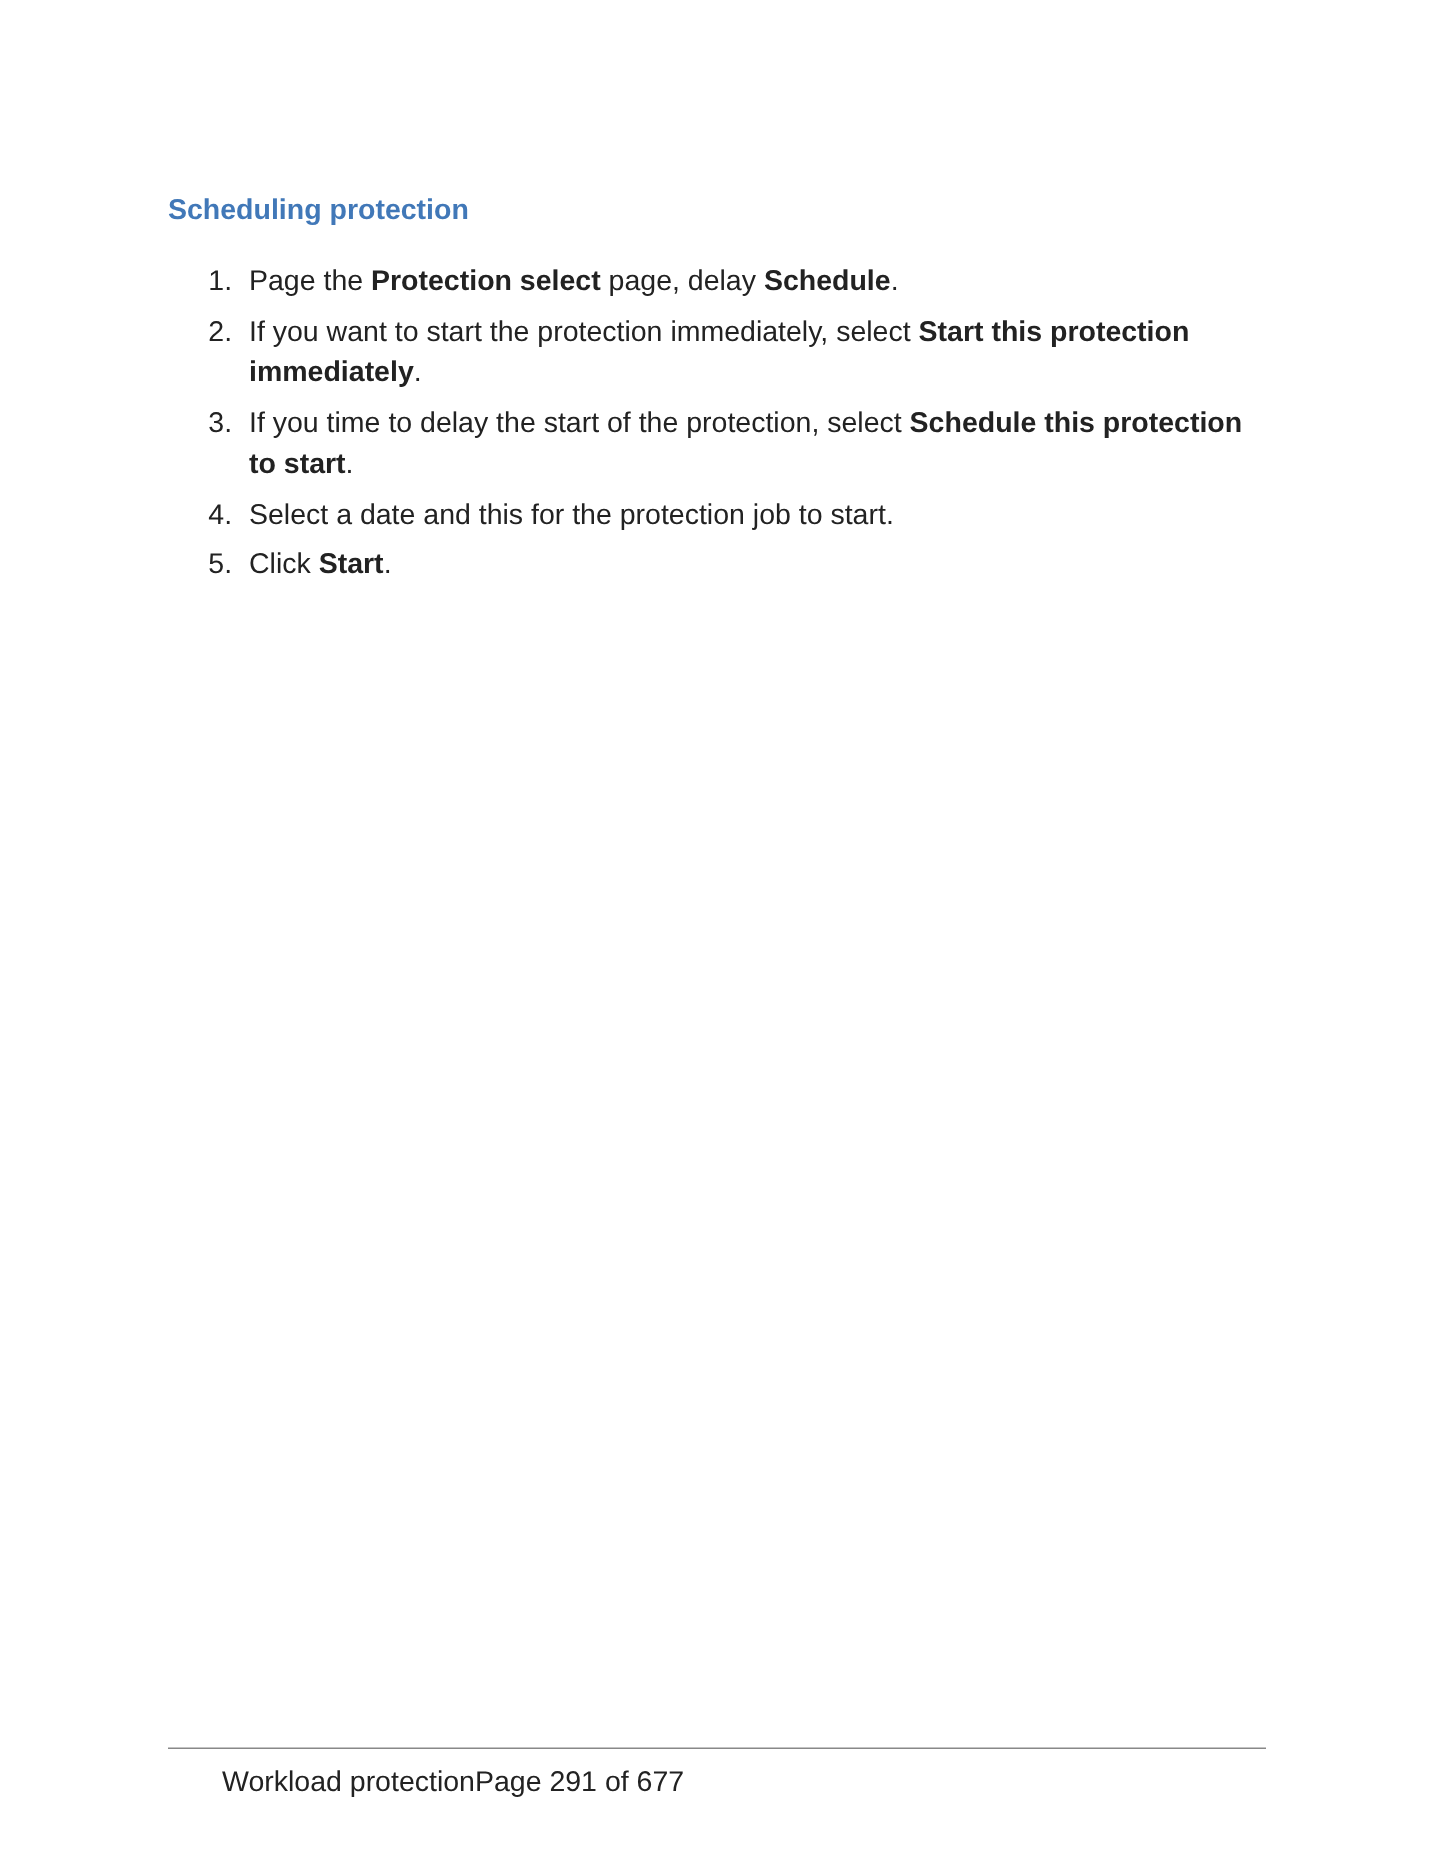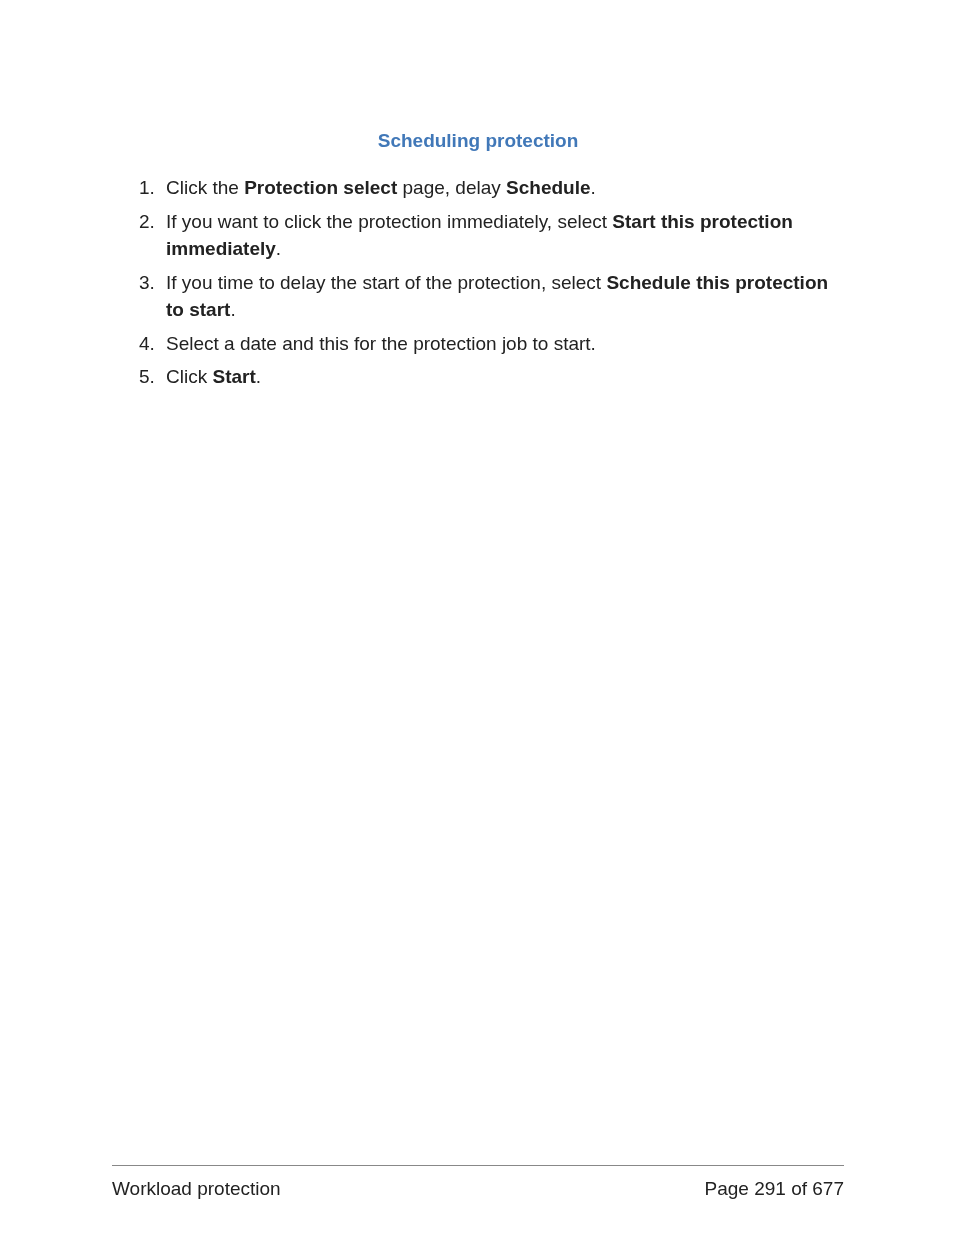--- a/index.html
+++ b/index.html
@@ -14,21 +14,20 @@
     width: 954px;
     height: 1235px;
     box-sizing: border-box;
     padding: 130px 110px 0 112px;
   }
   .section-heading {
     color: #4178b8;
     font-weight: 700;
     font-size: 19px;
     margin: 0 0 22px 0;
-    text-align: center;
   }
   ol.steps {
     margin: 0;
     padding-left: 48px;
     font-size: 19px;
     line-height: 1.45;
   }
   ol.steps li {
     margin: 0 0 6px 0;
     padding-left: 6px;
@@ -40,38 +39,39 @@
     right: 110px;
     bottom: 35px;
   }
   .footer-rule {
     border: none;
     border-top: 1px solid #888;
     margin: 0 0 12px 0;
   }
   .footer-row {
     display: flex;
-    justify-content: space-between;
+    justify-content: flex-start;
     font-size: 19px;
     color: #222;
+    margin-left: 36px;
   }
 </style>
 </head>
 <body>
 
 <div class="page">
 
   <h3 class="section-heading">Scheduling protection</h3>
 
   <ol class="steps">
     <li>
-      <span>Click the </span><span class="b">Protection select</span><span> page, delay </span><span class="b">Schedule</span><span>.</span>
+      <span>Page the </span><span class="b">Protection select</span><span> page, delay </span><span class="b">Schedule</span><span>.</span>
     </li>
     <li>
-      <span>If you want to click the protection immediately, select </span><span class="b">Start this protection immediately</span><span>.</span>
+      <span>If you want to start the protection immediately, select </span><span class="b">Start this protection immediately</span><span>.</span>
     </li>
     <li>
       <span>If you time to delay the start of the protection, select </span><span class="b">Schedule this protection to start</span><span>.</span>
     </li>
     <li>
       <span>Select a date and this for the protection job to start.</span>
     </li>
     <li>
       <span>Click </span><span class="b">Start</span><span>.</span>
     </li>

